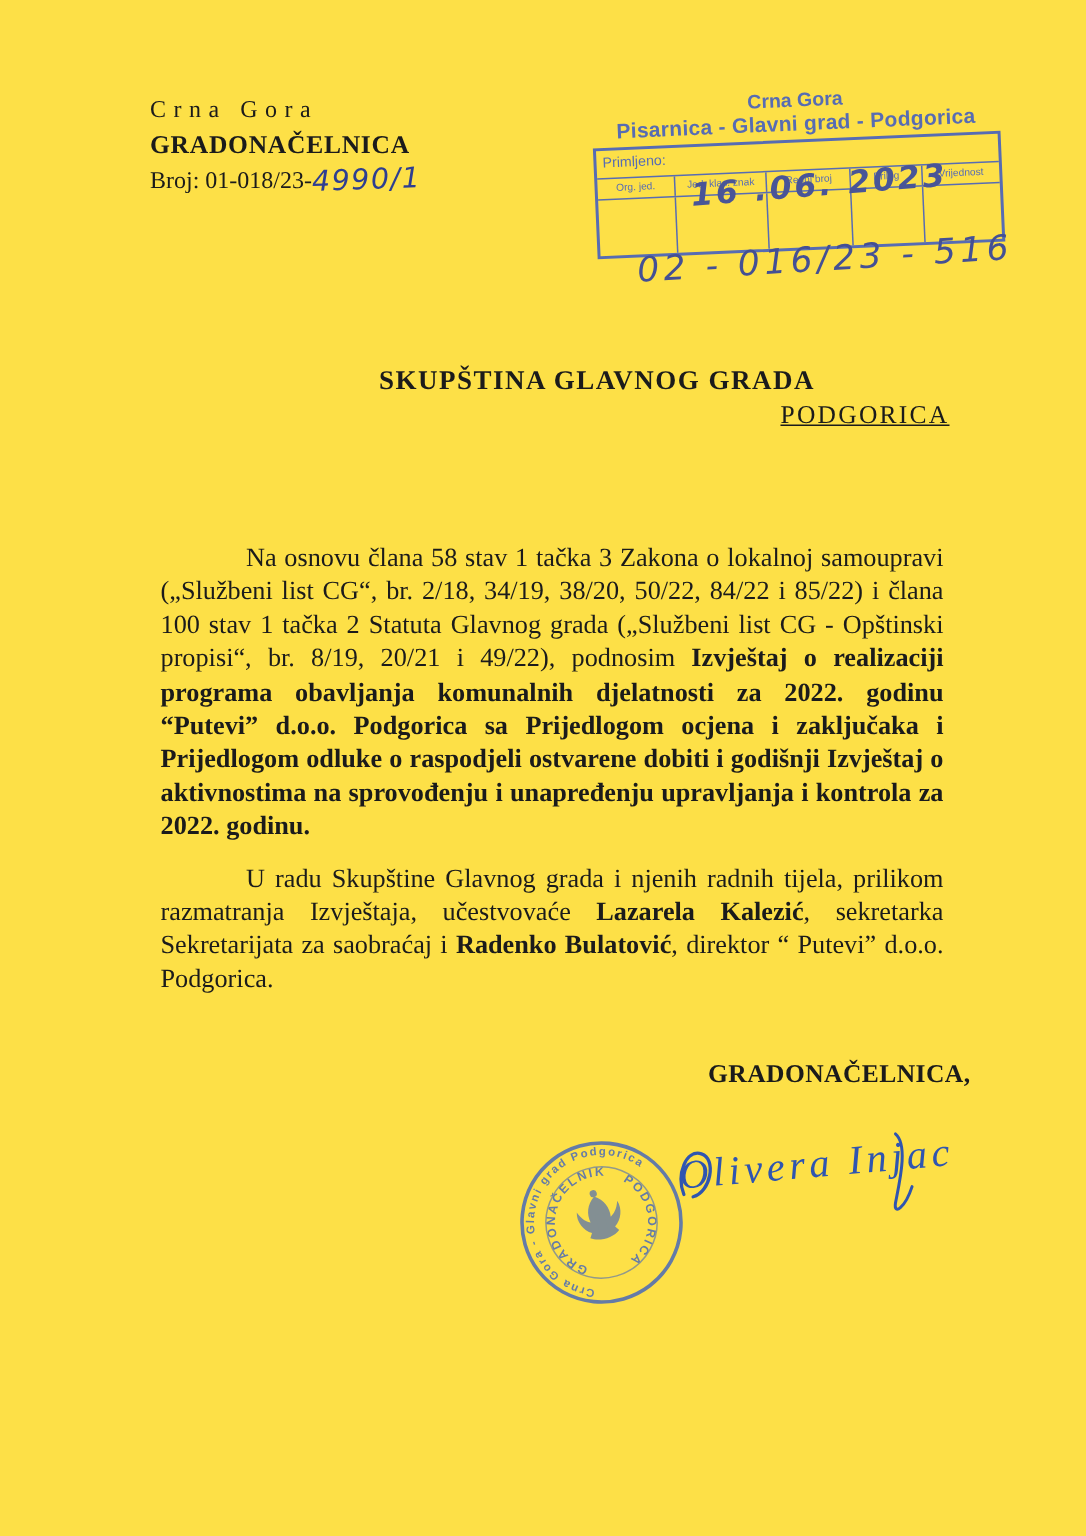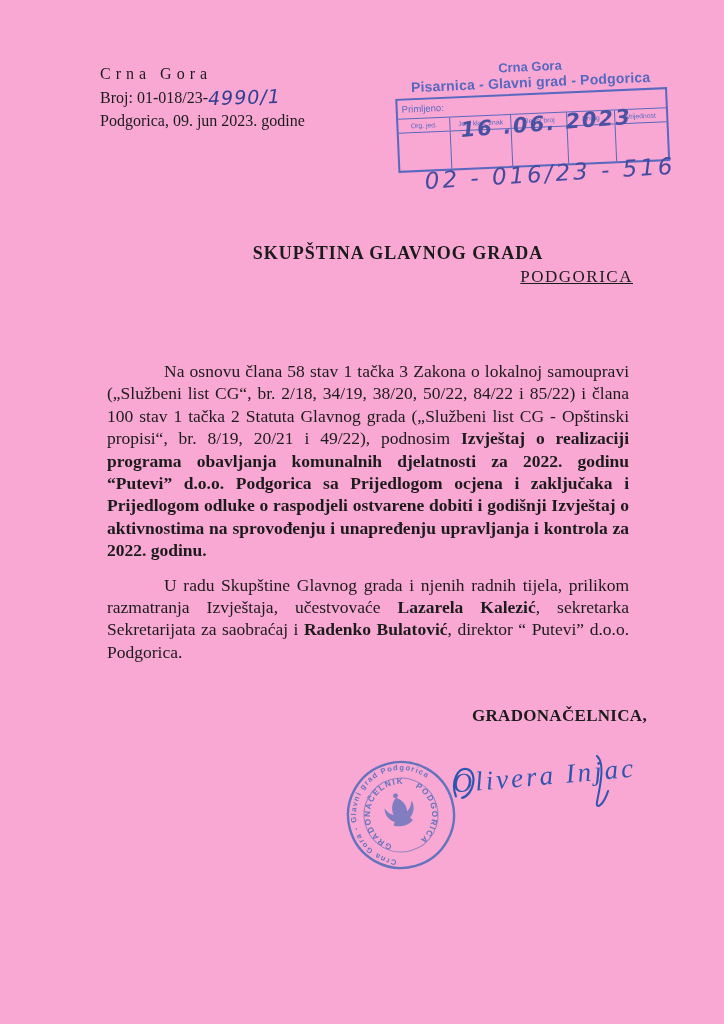--- a/index.html
+++ b/index.html
@@ -1,19 +1,19 @@
 <!DOCTYPE html>
 <html><head>
 <meta charset="utf-8">
 <style>
   html,body{margin:0;padding:0;background:#e8e8e8;}
   .page{
     position:relative;
     width:724px;height:1024px;
-    background:#f9a8d4;
+    background:#fde047;
     font-family:"Liberation Serif", serif;
     color:#1b1b1b;
     overflow:hidden;
     margin:0 auto;
   }
   
   .letterhead{position:absolute;left:100px;top:62px;line-height:23px;font-size:16px;}
   .lh-country{letter-spacing:5px;font-size:16px;}
   .lh-city{letter-spacing:1px;font-size:16.5px;}
   .lh-office{font-weight:bold;font-size:17px;letter-spacing:.5px;}
@@ -96,22 +96,22 @@
     opacity:.85;
   }
 </style>
 </head>
 <body>
 
 <div class="page">
 
   <div class="letterhead">
     <div class="lh-country">Crna Gora</div>
+    <div class="lh-office">GRADONAČELNICA</div>
     <div class="lh-number"><span>Broj: 01-018/23-</span><span class="hand lh-hand-number">4990/1</span></div>
-    <div class="lh-number">Podgorica, 09. jun 2023. godine</div>
   </div>
 
   <div class="reg-stamp">
     <div class="rs-line1">Crna Gora</div>
     <div class="rs-line2">Pisarnica - Glavni grad - Podgorica</div>
     <div class="rs-table">
       <div class="rs-row rs-received">
         <span>Primljeno:</span>
       </div>
       <div class="rs-row rs-cols">

